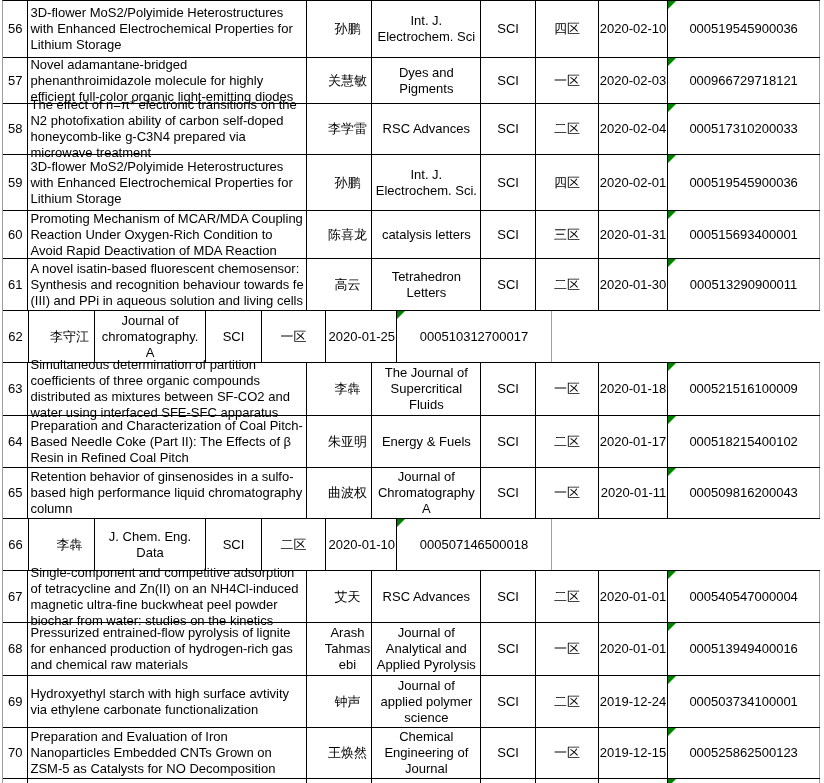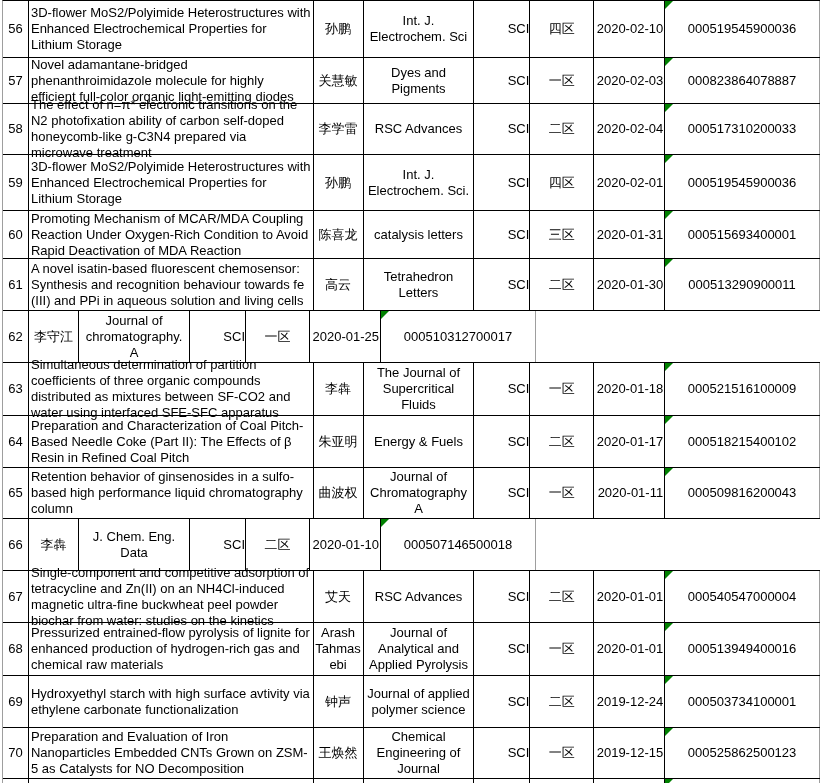--- a/index.html
+++ b/index.html
@@ -28,23 +28,23 @@
   .cell{
     position:relative;
     box-sizing:border-box;
     border-right:1px solid #000;
     display:flex;align-items:center;justify-content:center;
     text-align:center;
     font-size:13px;line-height:16px;
   }
   .c-no     {width:26px;}
   .c-title  {width:285px;}
-  .c-author {width:50px;padding:0 1px;overflow-wrap:anywhere;}
+  .c-author {width:50px;padding:0 1px;overflow-wrap:anywhere;margin-left:16px;}
   .c-journal{width:111px;padding:0 3px;}
-  .c-sci    {width:56px;justify-content:flex-end;}
+  .c-sci    {width:56px;}
   .c-qu     {width:64px;}
   .c-date   {width:71px;justify-content:flex-end;padding-right:1px;}
   .c-id     {width:155px;border-right:1px solid #9e9e9e;} 
   
   .c-title .t{
     position:absolute;left:2px;right:2px;top:50%;
     transform:translateY(-50%);
     text-align:left;
   }
   .flag{
@@ -105,21 +105,21 @@
       <span>SCI</span>
     </div>
     <div class="cell c-qu">
       <span>一区</span>
     </div>
     <div class="cell c-date">
       <span>2020-02-03</span>
     </div>
     <div class="cell c-id">
       <span class="flag"></span>
-      <span>000823864078887</span>
+      <span>000966729718121</span>
     </div>
   </div>
       <div class="row" style="height: 51px;">
     <div class="cell c-no">
       <span>58</span>
     </div>
     <div class="cell c-title">
       <span class="t">The effect of n=π* electronic transitions on the N2 photofixation ability of carbon self-doped honeycomb-like g-C3N4 prepared via microwave treatment</span>
     </div>
     <div class="cell c-author">

